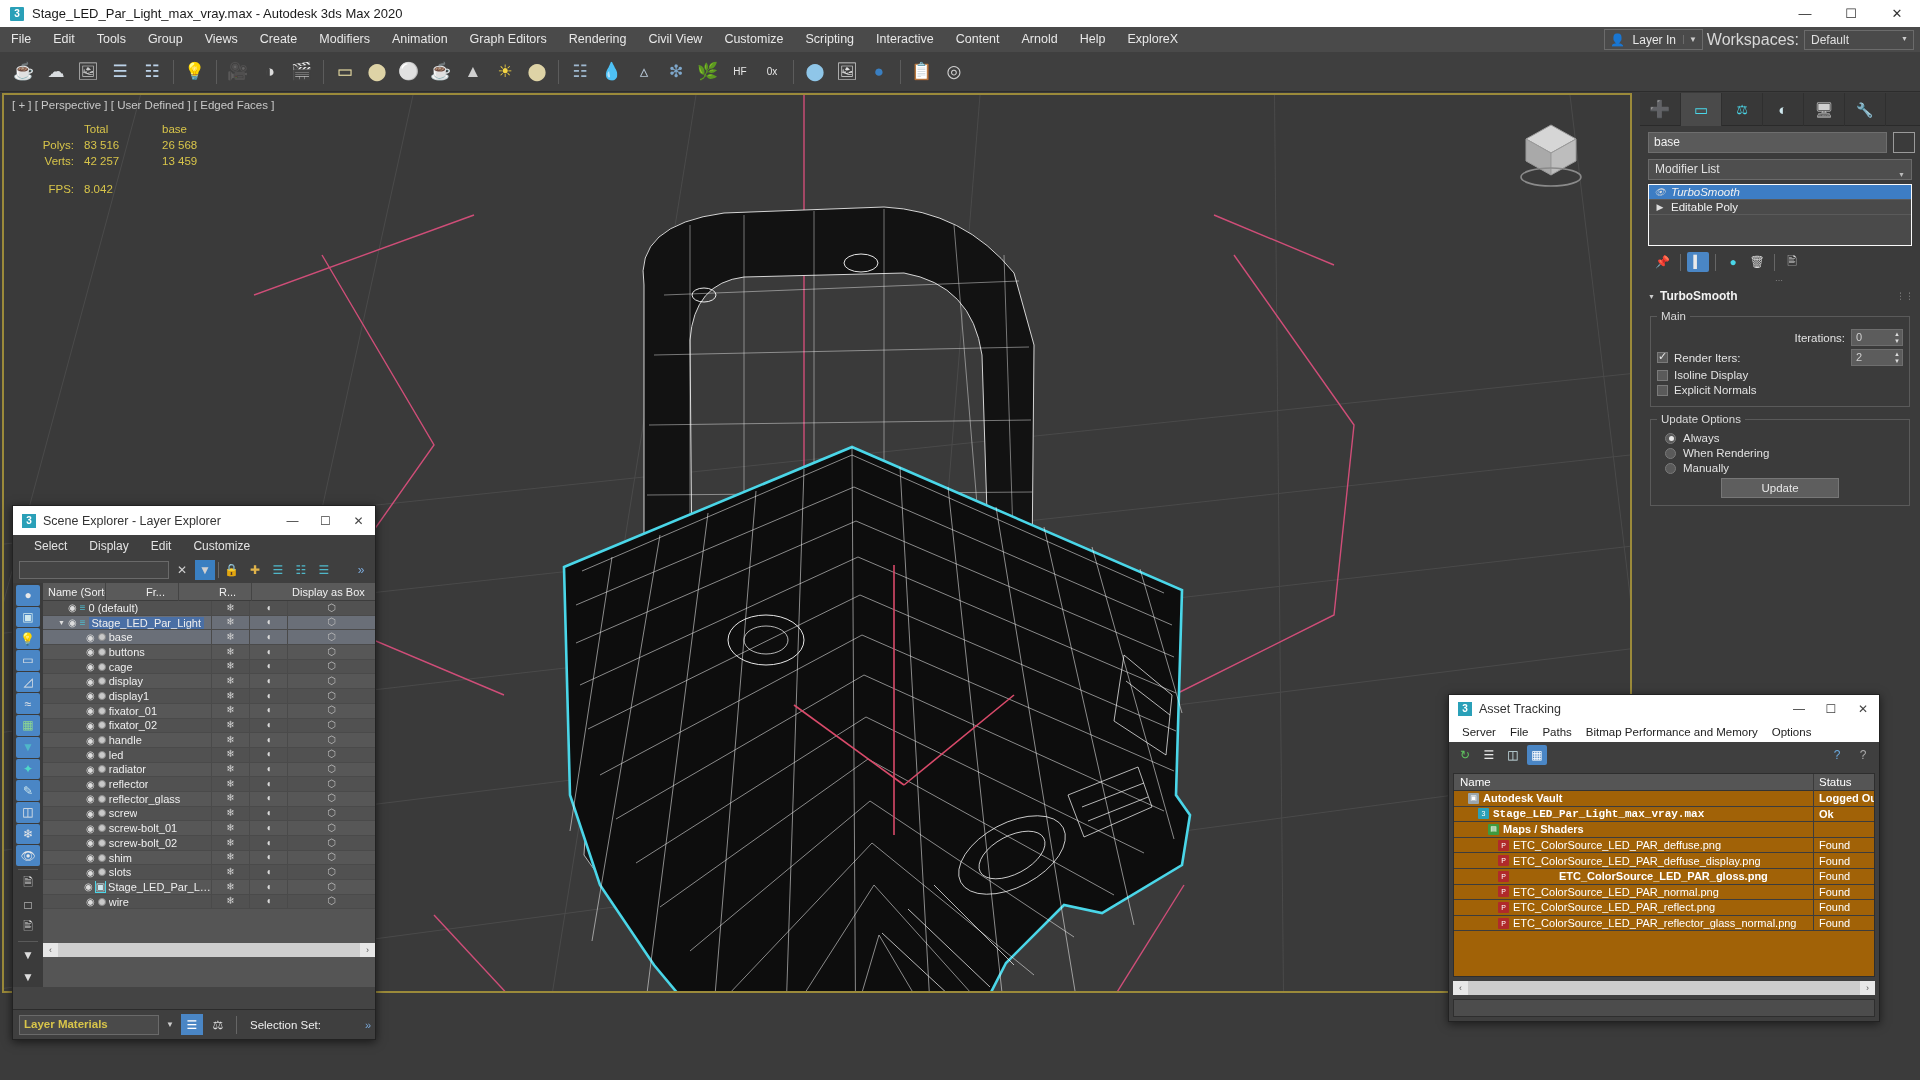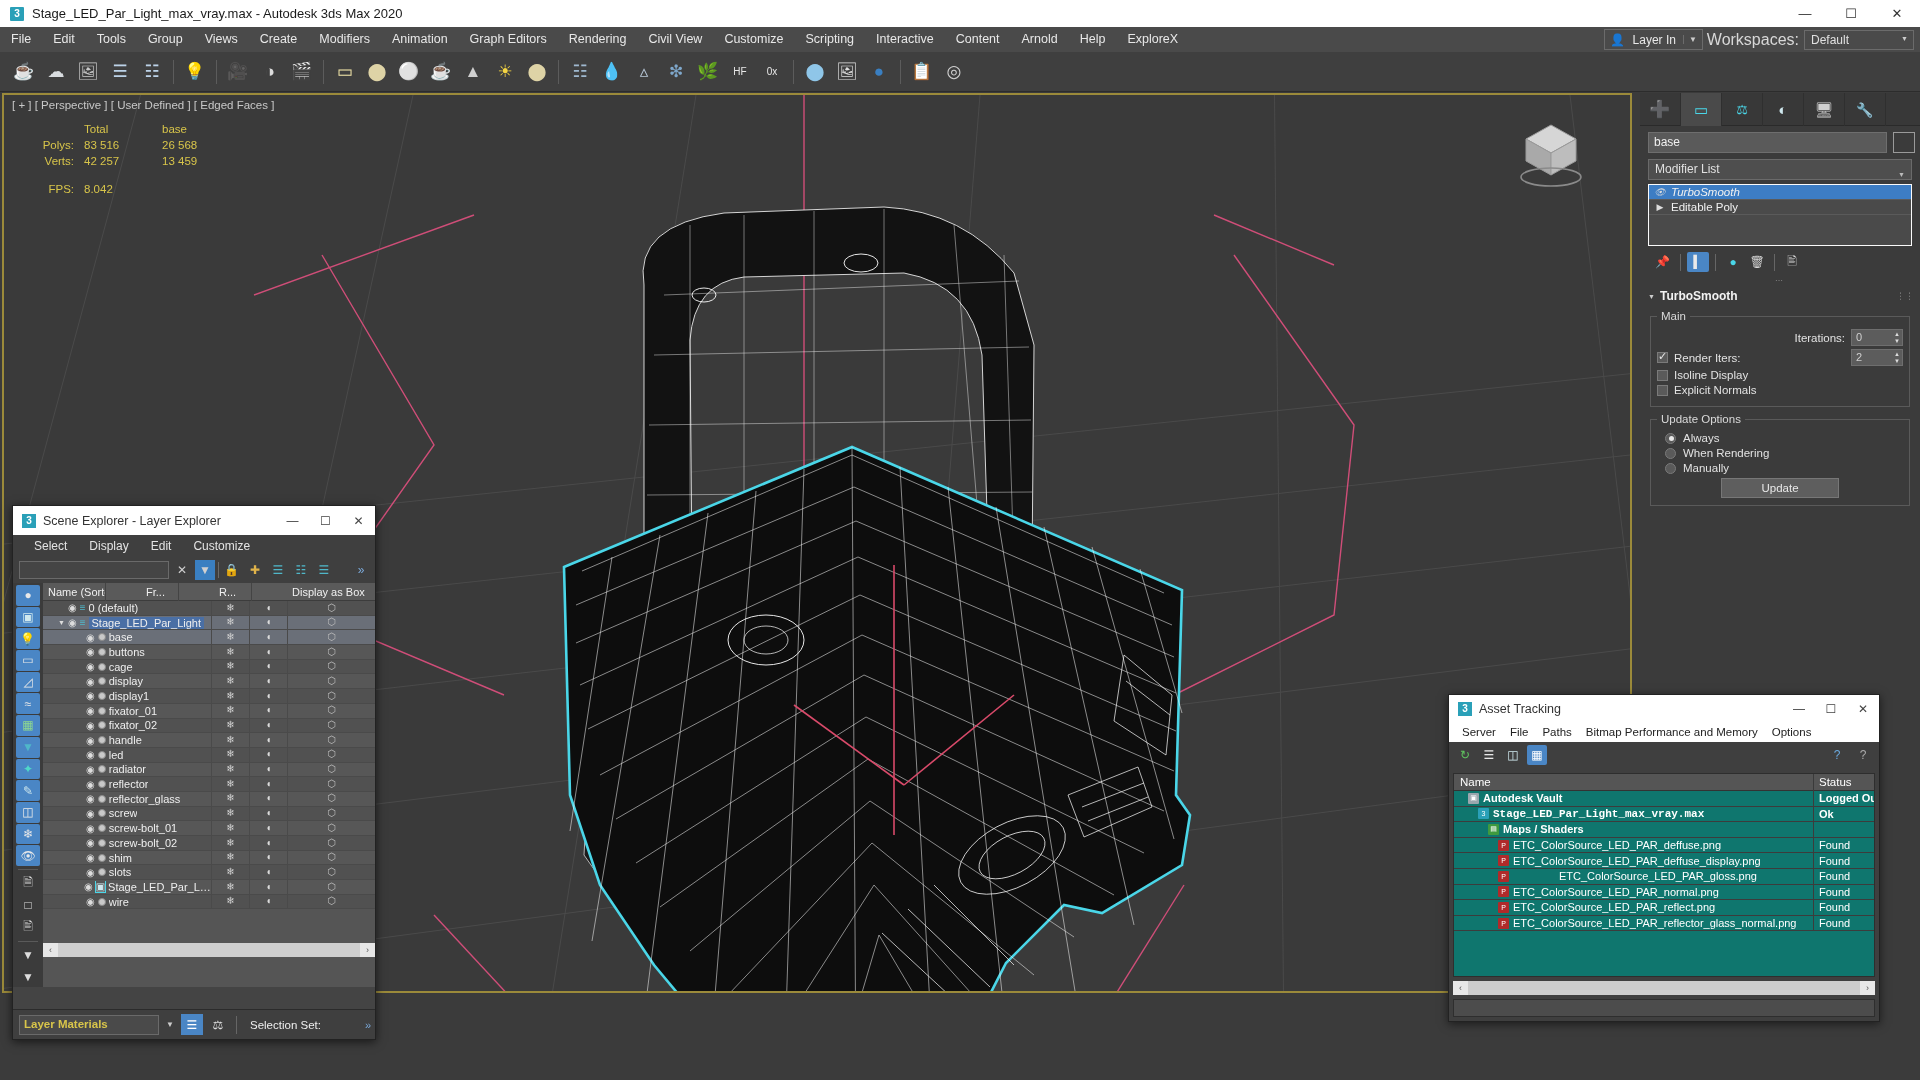--- a/index.html
+++ b/index.html
@@ -189,21 +189,21 @@
   #at-title .btns span { width:32px; height:27px; display:flex; align-items:center;
     justify-content:center; font-size:12px; color:#444; }
   #at-menu { height:20px; background:#fff; display:flex; align-items:center; padding-left:6px; }
   #at-menu span { font-size:11.5px; color:#222; padding:0 7px; }
   #at-tools { height:26px; background:#3f3f3f; display:flex; align-items:center;
     padding-left:6px; gap:4px; }
   .at-ic { width:20px; height:20px; display:flex; align-items:center; justify-content:center;
     font-size:12px; color:#ddd; border-radius:2px; }
   .at-ic.on { background:#4a86c5; }
   #at-grid { position:absolute; left:4px; top:78px; right:4px; bottom:44px;
-    background:#0f766e; border:1px solid #2e2e2e; overflow:hidden; }
+    background:#a16207; border:1px solid #2e2e2e; overflow:hidden; }
   #at-hdr { display:flex; height:17px; background:#555; border-bottom:1px solid #333;
     font-size:11.5px; color:#fff; align-items:center; }
   #at-hdr .c1 { flex:1; padding-left:6px; border-right:1px solid #3a3a3a; height:17px;
     line-height:17px; }
   #at-hdr .c2 { width:60px; padding-left:5px; }
   .at-row { display:flex; height:15.6px; align-items:center; font-size:11px; color:#fff;
     border-bottom:1px solid #3c3c3c; }
   .at-row .n { flex:1; display:flex; align-items:center; gap:4px; overflow:hidden;
     white-space:nowrap; border-right:1px solid #3c3c3c; height:15.6px; }
   .at-row .s { width:60px; padding-left:5px; overflow:hidden; white-space:nowrap; }
@@ -1034,21 +1034,21 @@
             <span style="width: 40px; display: inline-block;"></span>
             <span class="at-badge" style="background: rgb(176, 42, 42);">P</span>
             <span style="font-weight: normal;">ETC_ColorSource_LED_PAR_deffuse_display.png</span>
           </div>
           <div class="s" style="font-weight: normal;">Found</div>
         </div>
         <div class="at-row">
           <div class="n">
             <span style="width: 40px; display: inline-block;"></span>
             <span class="at-badge" style="background: rgb(176, 42, 42);">P</span>
-            <span style="font-weight: normal; padding-left: 46px;">ETC_ColorSource_LED_PAR_gloss.png</span>
+            <span style="font-weight: bold; padding-left: 46px;">ETC_ColorSource_LED_PAR_gloss.png</span>
           </div>
           <div class="s" style="font-weight: normal;">Found</div>
         </div>
         <div class="at-row">
           <div class="n">
             <span style="width: 40px; display: inline-block;"></span>
             <span class="at-badge" style="background: rgb(176, 42, 42);">P</span>
             <span style="font-weight: normal;">ETC_ColorSource_LED_PAR_normal.png</span>
           </div>
           <div class="s" style="font-weight: normal;">Found</div>

